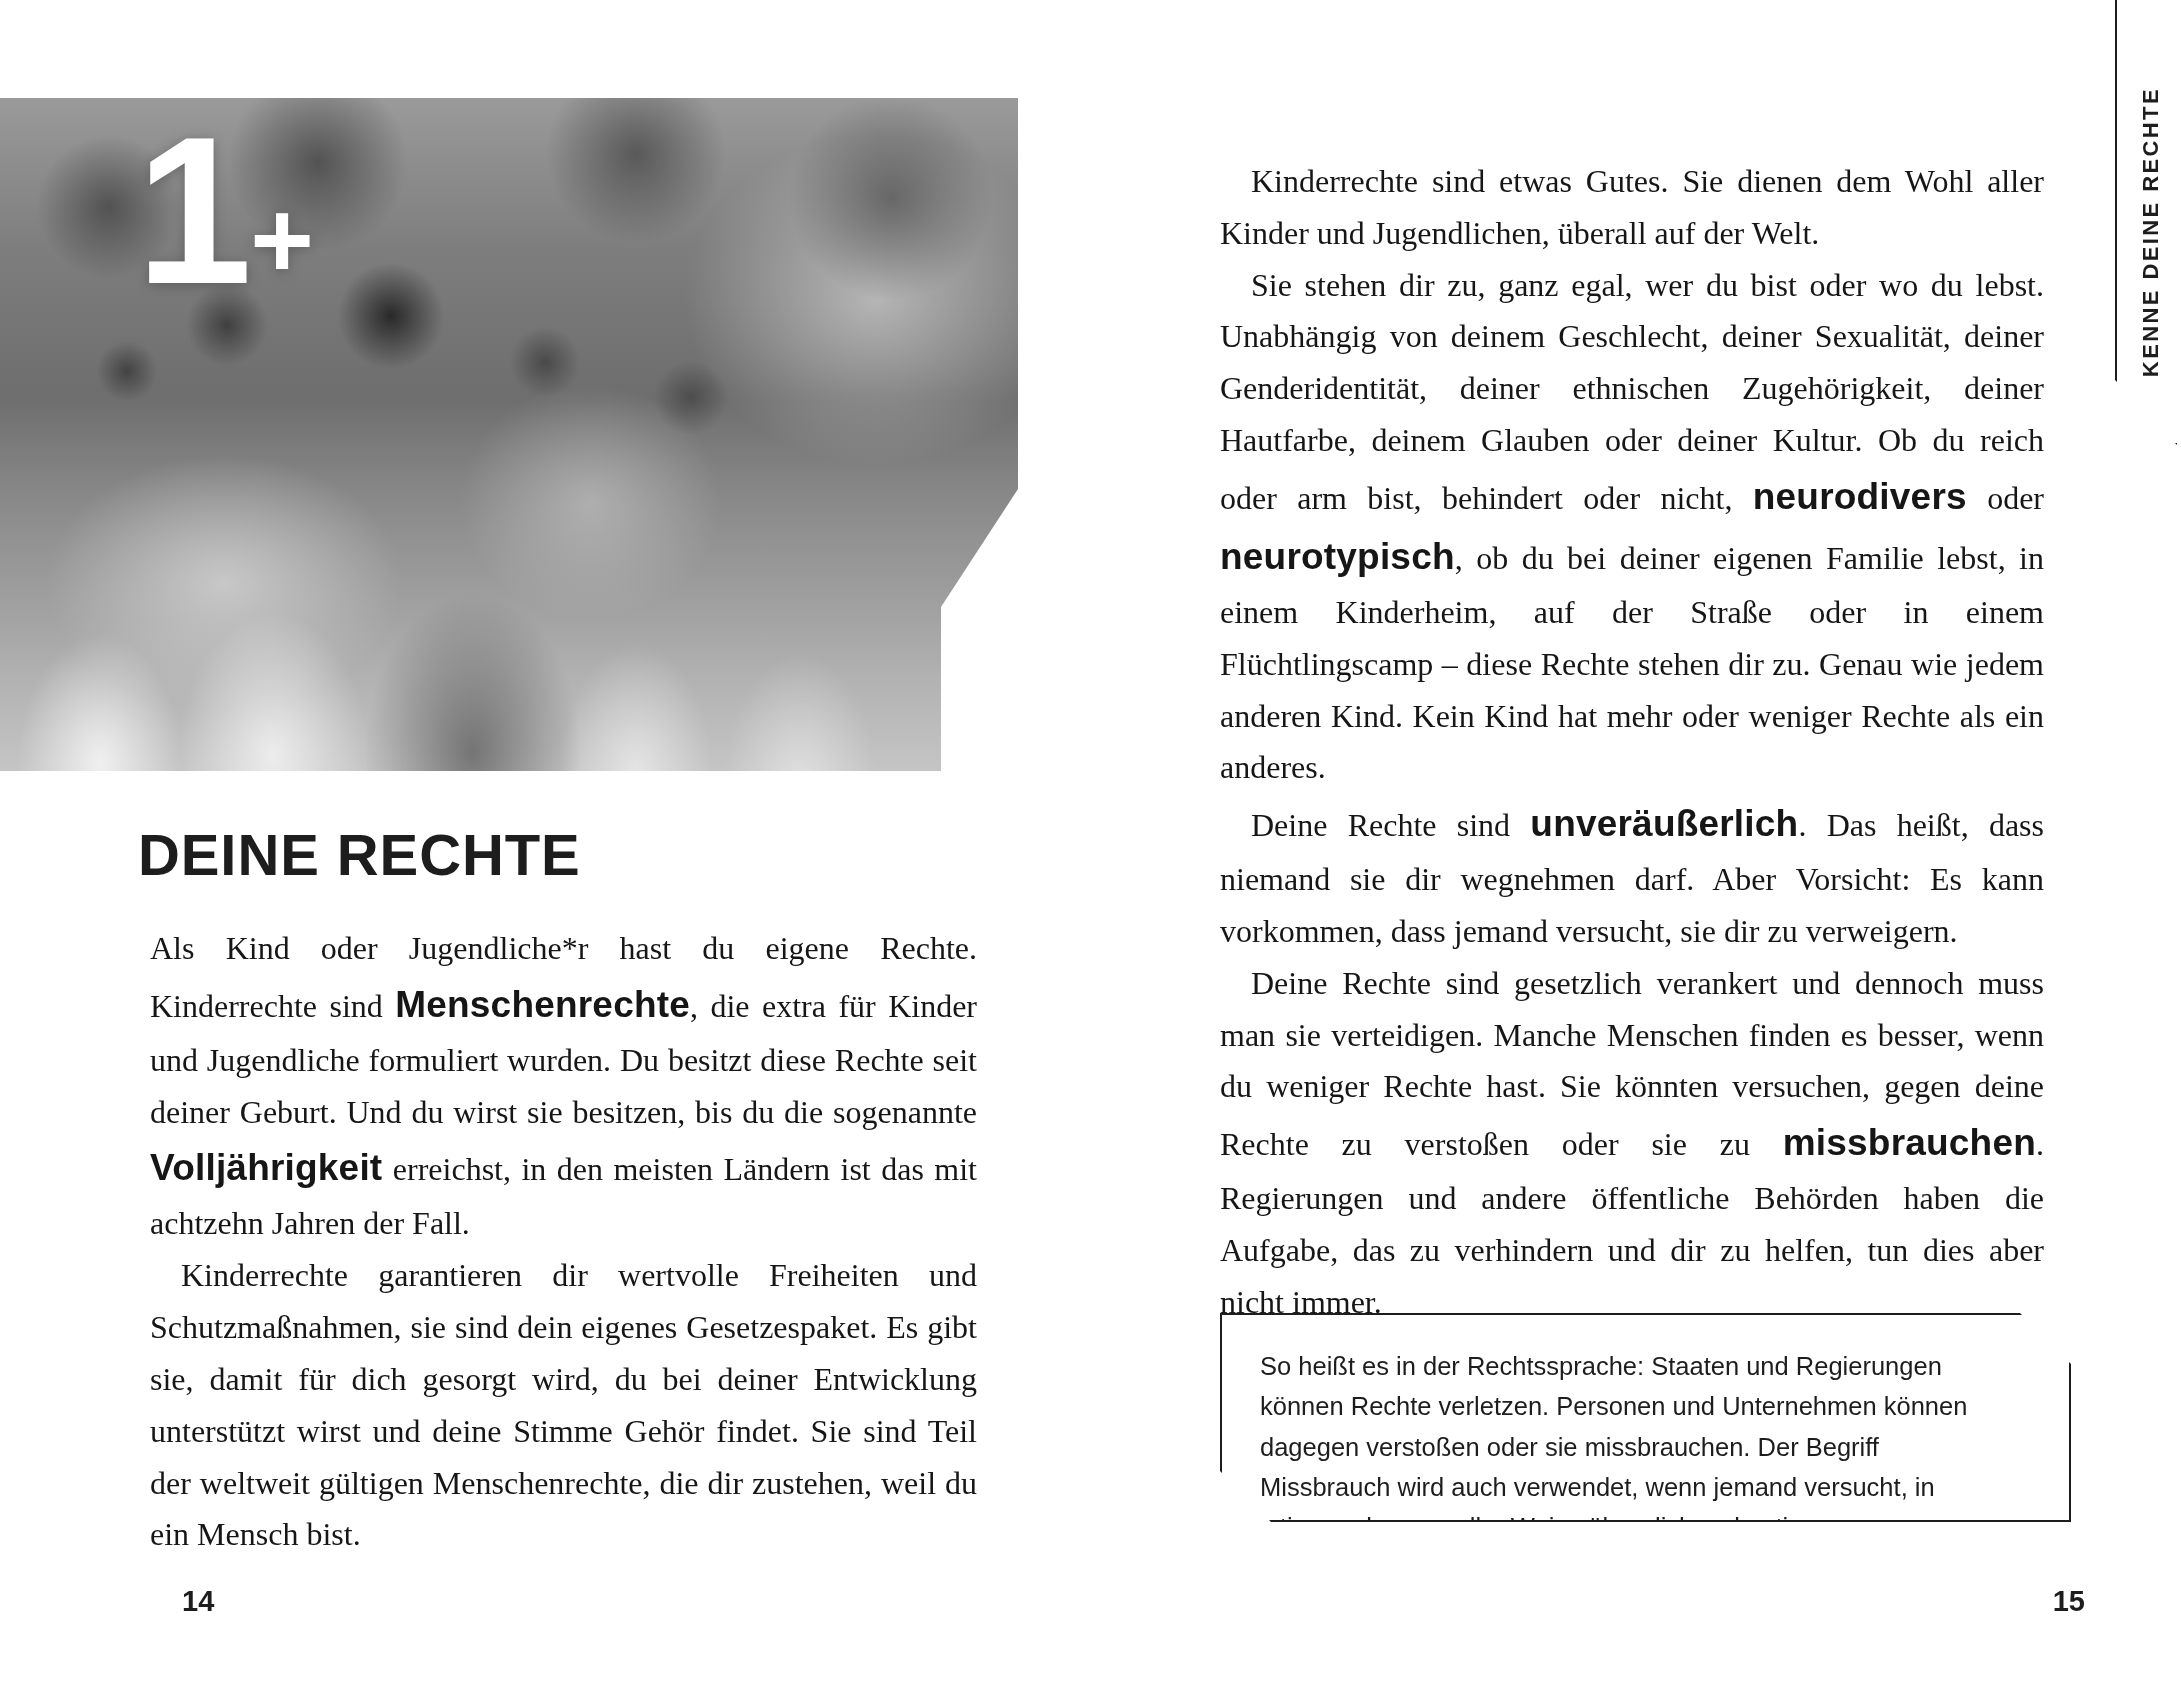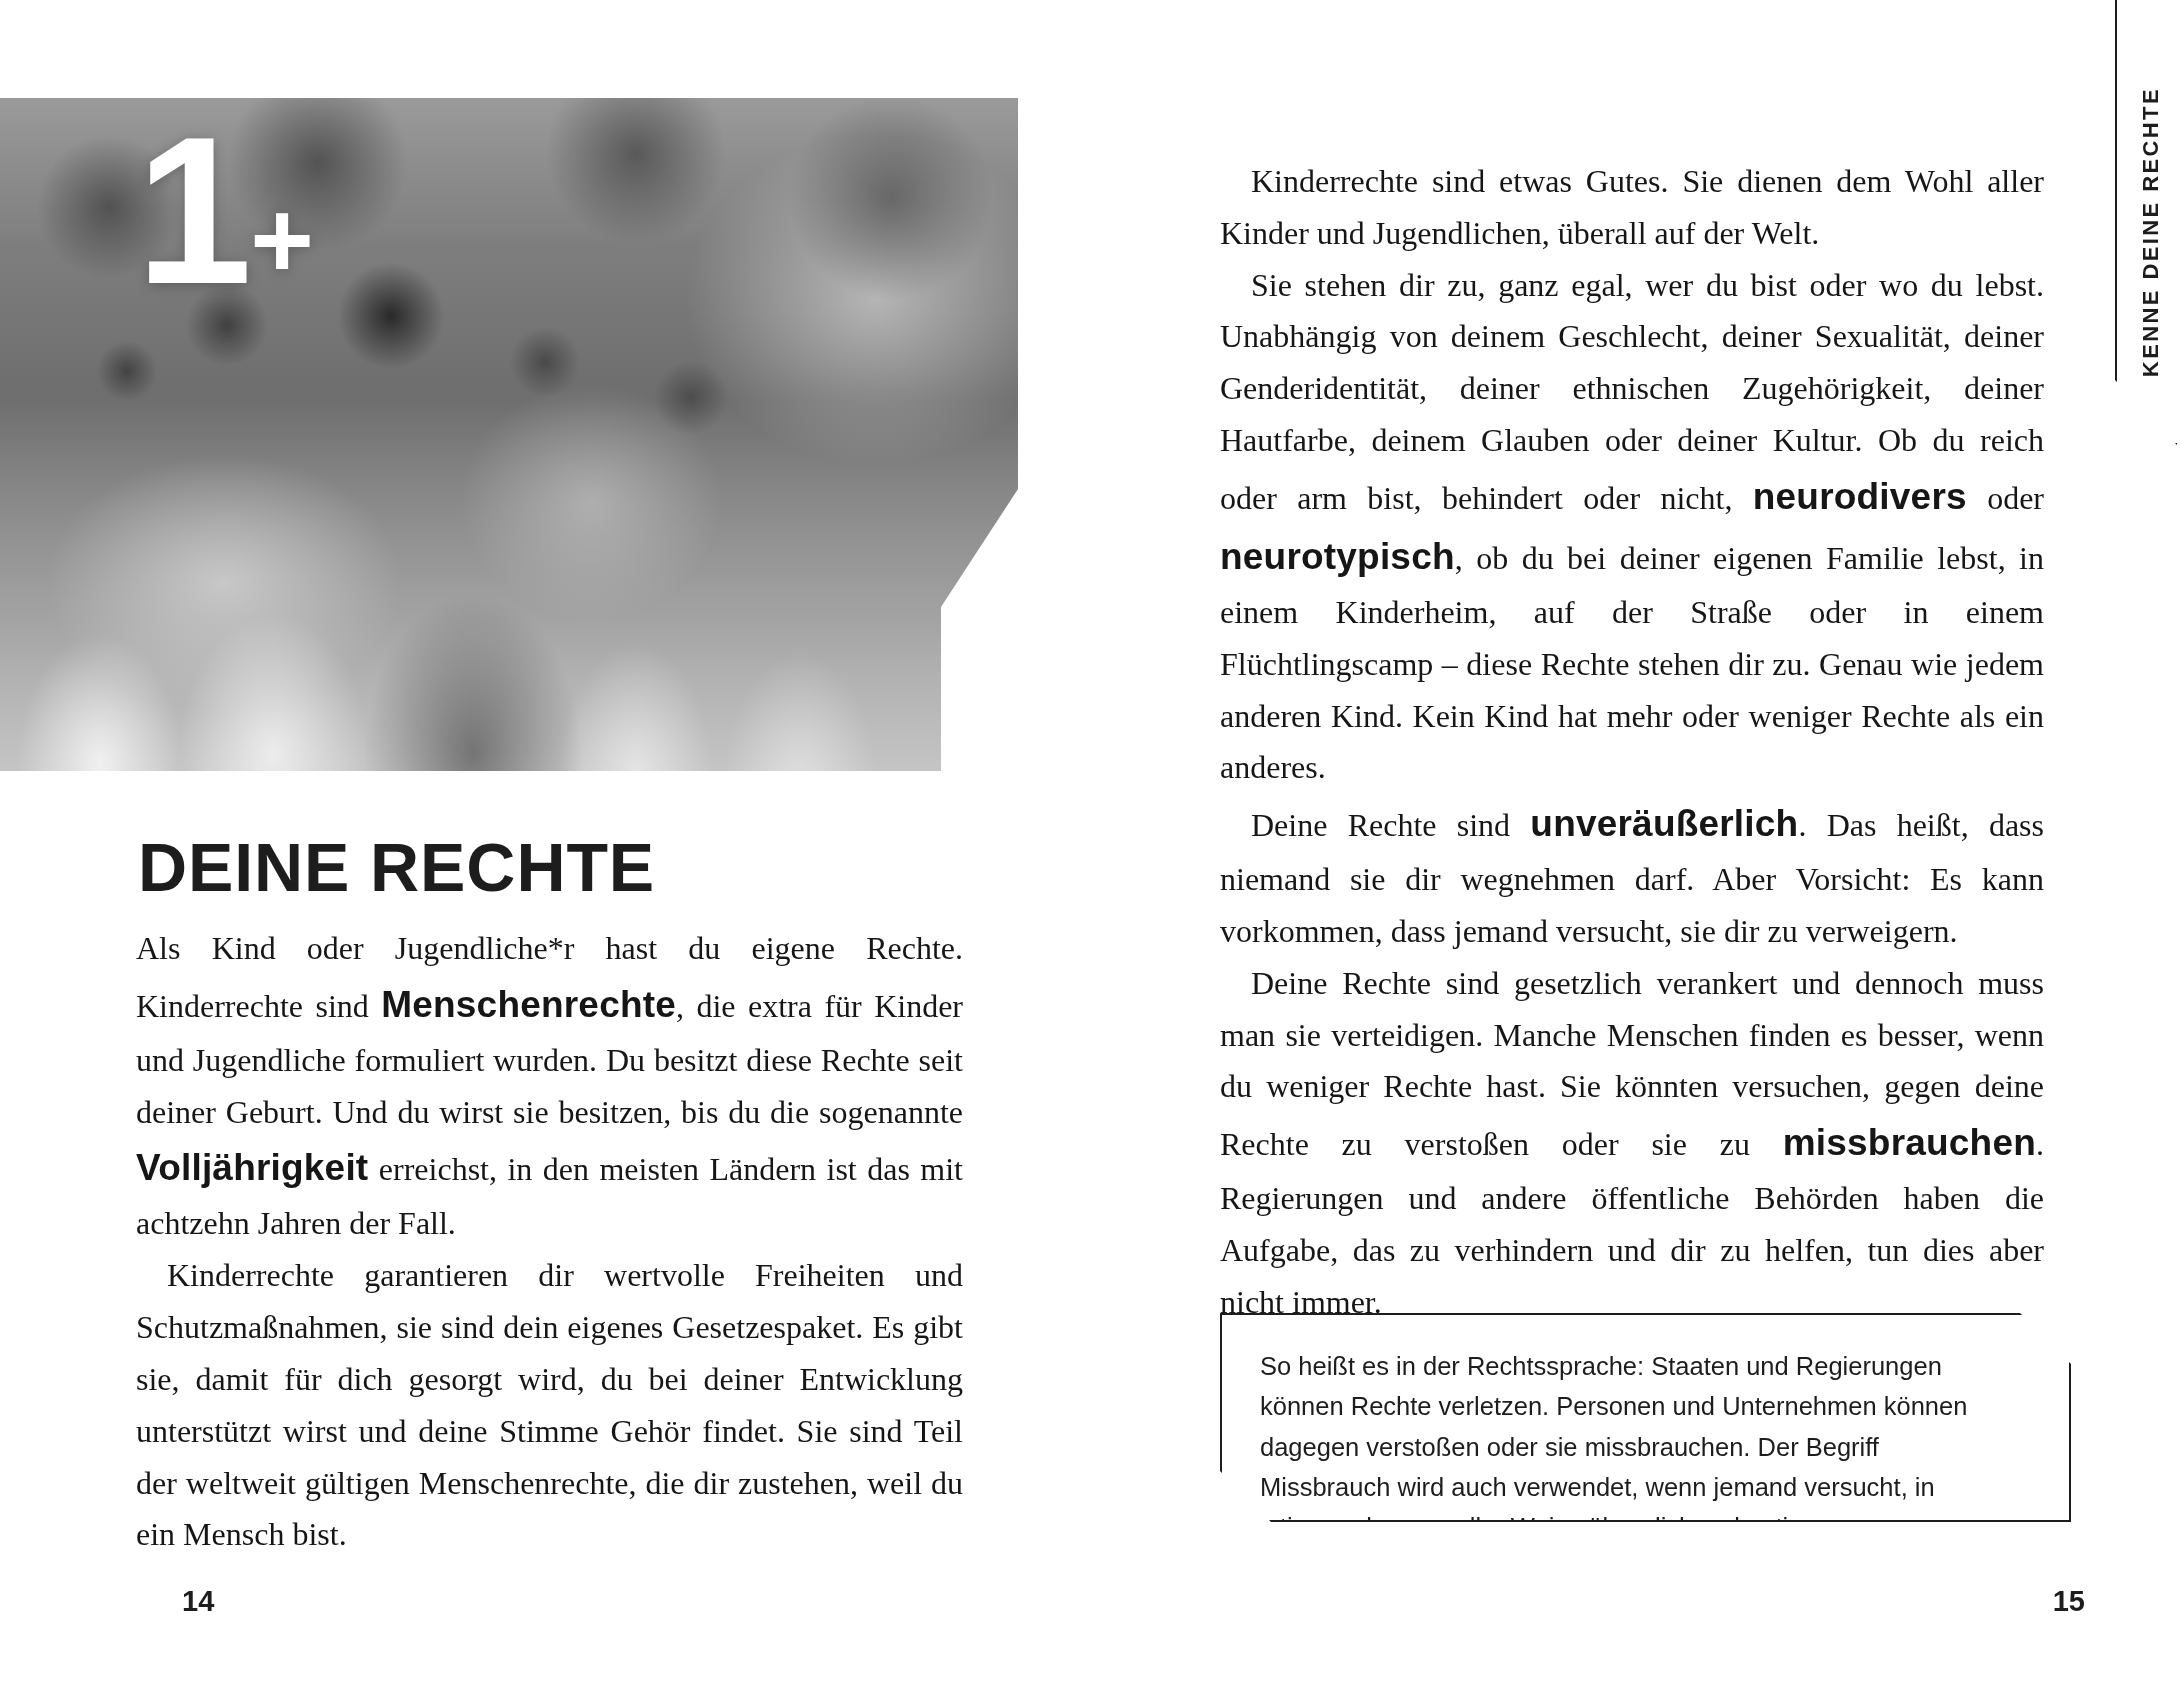--- a/index.html
+++ b/index.html
@@ -121,28 +121,28 @@
     margin-left: 3.6px;
   }
 
   
   .chapter-title {
     position: absolute;
     left: 138px;
     top: 782px;
     font-family: "Liberation Sans", sans-serif;
     font-weight: 700;
-    font-size: 68px;
+    font-size: 58px;
     letter-spacing: 0.9px;
     color: #1d1d1d;
   }
 
   .left-body {
     position: absolute;
-    left: 136px;
+    left: 150px;
     top: 923px;
     width: 827px;
     font-size: 32px;
     line-height: 1.62;
     text-align: justify;
     hyphens: auto;
     color: #161616;
   }
   .left-body p { margin: 0 0 0 0; }
   .left-body p + p { text-indent: 31px; }

